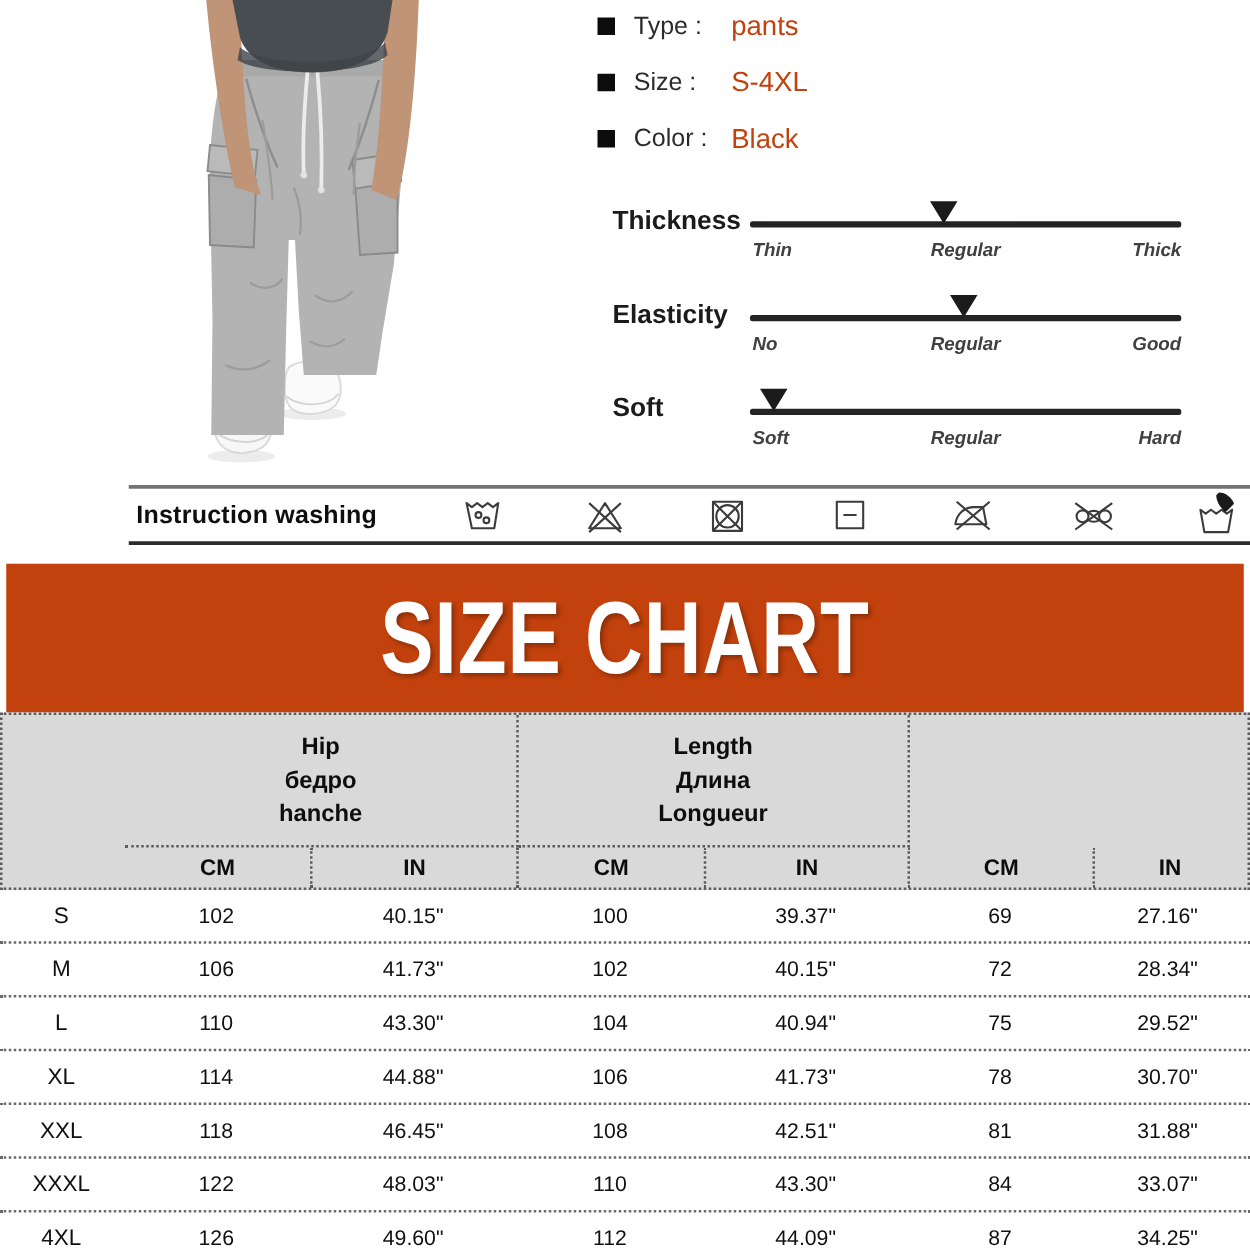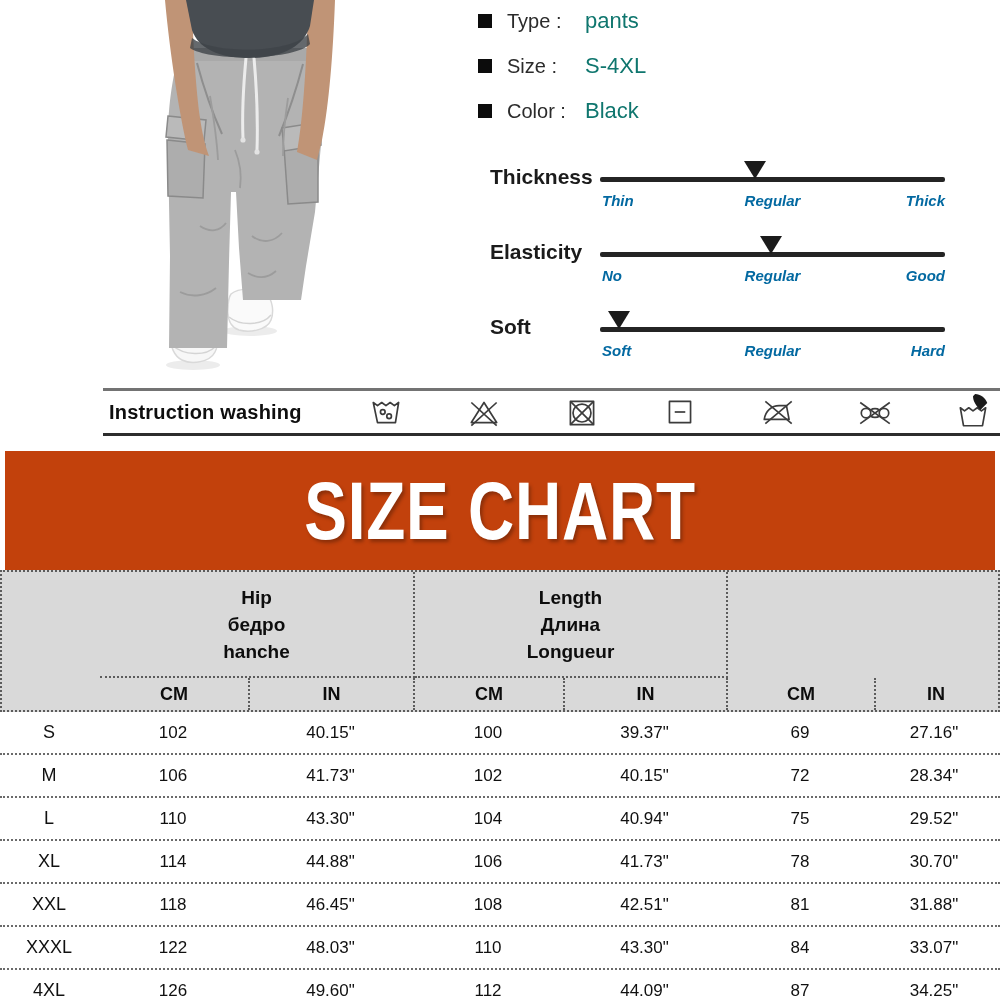--- a/index.html
+++ b/index.html
@@ -7,32 +7,32 @@
           font-family:"Liberation Sans",sans-serif;color:#111;}
 
   
   .photo{position:absolute;left:0;top:0;width:460px;height:385px;}
 
   
   .attrs{position:absolute;left:478px;top:6px;width:515px;}
   .attr-row{display:flex;align-items:center;height:30px;margin-bottom:15px;}
   .bullet{width:14px;height:14px;background:#0c0c0c;margin-right:15px;flex:0 0 auto;}
   .attr-label{font-size:20px;color:#2b2b2b;width:78px;}
-  .attr-value{font-size:22px;color:#0f766e;text-align:right;}
+  .attr-value{font-size:22px;color:#c2410c;text-align:right;}
 
   
   .sliders{position:absolute;left:478px;top:148px;width:480px;font-weight:bold;}
   .slider{position:relative;height:75px;}
   .sl-name{position:absolute;left:12px;top:17px;font-size:21px;color:#1b1b1b;}
   .track{position:absolute;left:122px;top:29px;width:345px;height:5px;background:#242424;border-radius:2px;}
   .marker{position:absolute;top:-16px;width:0;height:0;
           border-left:11px solid transparent;border-right:11px solid transparent;
           border-top:18px solid #1b1b1b;}
   .sl-labels{position:absolute;left:122px;top:44px;width:345px;height:20px;
-             font-style:italic;font-size:15px;color:#0369a1;}
+             font-style:italic;font-size:15px;color:#404040;}
   .sl-labels .l{position:absolute;left:2px;}
   .sl-labels .m{position:absolute;left:50%;transform:translateX(-50%);}
   .sl-labels .r{position:absolute;right:0;}
 
   
   .wash{position:absolute;left:55px;top:388px;width:903px;height:48px;box-sizing:border-box;
         border-top:3px solid #737373;border-bottom:3px solid #2d2d2d;
         display:flex;align-items:center;margin-left:48px;}
   .wash-label{font-size:20px;font-weight:700;color:#0e0e0e;margin-left:6px;letter-spacing:.2px;white-space:nowrap;}
   .wash-icons{flex:1;display:flex;justify-content:space-between;margin-left:66px;margin-right:14px;}

